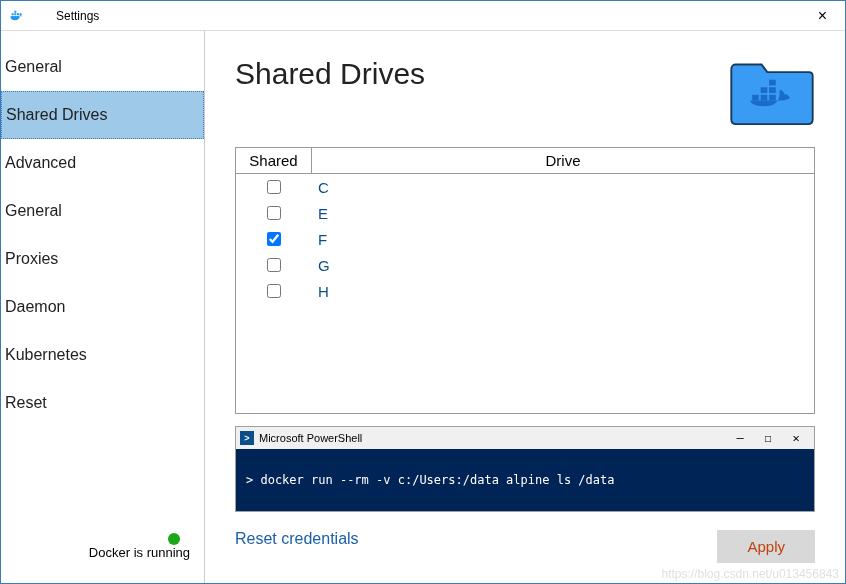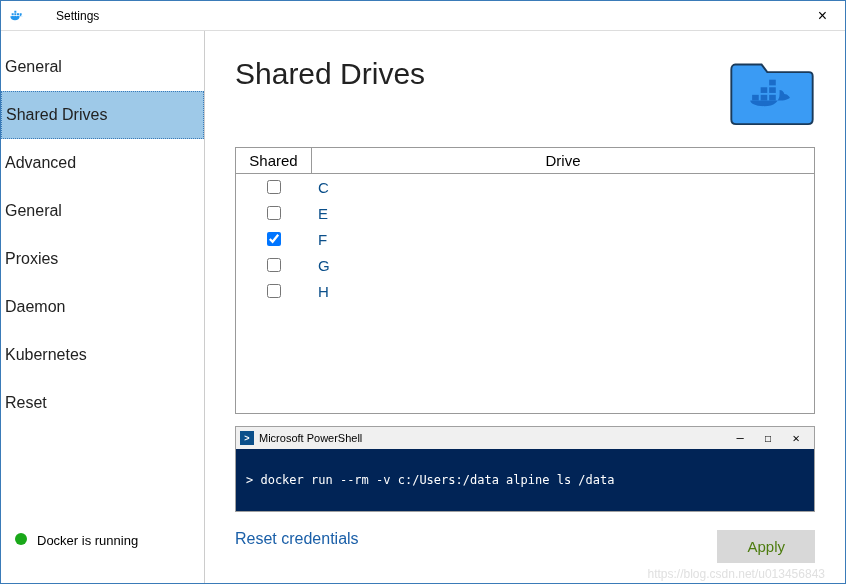--- a/index.html
+++ b/index.html
@@ -7,21 +7,21 @@
     .window { width: 846px; height: 584px; border: 1px solid #3a7bb8; position: relative; background: #fff; }
     .titlebar { height: 30px; display: flex; align-items: center; padding: 0 8px; border-bottom: 1px solid #ddd; gap: 25px; }
     .titlebar .icon { width: 16px; height: 16px; margin-right: 6px; }
     .titlebar .title { font-size: 12px; flex: 1; }
     .titlebar .close { font-size: 16px; padding: 2px 10px; cursor: pointer; font-weight: 300; }
     .body { display: flex; height: calc(100% - 30px); }
     .sidebar { width: 204px; border-right: 1px solid #ccc; display: flex; flex-direction: column; }
     .nav { flex: 1; padding-top: 12px; }
     .nav-item { height: 48px; display: flex; align-items: center; padding: 0 4px; font-size: 16px; cursor: pointer; color: #222; }
     .nav-item.selected { background: #9ec9e8; border: 1px dotted #3a7bb8; }
-    .status { height: 50px; display: flex; align-items: flex-start; padding: 0 14px; font-size: 13px; }
+    .status { height: 50px; display: flex; align-items: flex-end; padding: 0 14px; font-size: 13px; flex-direction: column; }
     .status-dot { width: 12px; height: 12px; border-radius: 50%; background: #1aa81a; margin-right: 10px; }
     .main { flex: 1; padding: 26px 30px 20px 30px; display: flex; flex-direction: column; position: relative; }
     .header-row { display: flex; justify-content: space-between; align-items: flex-start; }
     .heading { font-size: 30px; font-weight: 400; margin-bottom: 12px; color: #222; }
     .subheading { font-size: 15px; color: #333; max-width: 300px; line-height: 1.3; }
     .folder-icon { width: 86px; height: 70px; }
     .table-box { border: 1px solid #999; margin-top: 20px; height: 270px; overflow: hidden; }
     .thead { display: flex; border-bottom: 1px solid #999; }
     .th { padding: 4px 8px; font-size: 15px; text-align: center; }
     .th.shared { width: 76px; border-right: 1px solid #999; }
@@ -31,22 +31,22 @@
     .cell-drive { flex: 1; padding-left: 6px; color: #0b4f8a; font-size: 15px; }
     .cell-shared input { width: 14px; height: 14px; }
     .ps-window { margin-top: 12px; border: 1px solid #a0a0a0; }
     .ps-titlebar { height: 22px; background: #f0f0f0; display: flex; align-items: center; padding: 0 4px; font-size: 11px; }
     .ps-titlebar .ps-icon { width: 14px; height: 14px; background: #0b4f8a; margin-right: 5px; display: flex; align-items: center; justify-content: center; color: #fff; font-size: 9px; font-weight: bold; }
     .ps-titlebar .ps-title { flex: 1; }
     .ps-titlebar .ps-btn { width: 28px; text-align: center; font-family: monospace; font-size: 12px; cursor: pointer; }
     .ps-body { background: #012456; color: #fff; font-family: Consolas, monospace; font-size: 12px; padding: 24px 10px; height: 62px; }
     .footer { margin-top: 18px; display: flex; justify-content: space-between; align-items: flex-start; }
     .reset-cred { color: #1a5fa8; font-size: 16px; cursor: pointer; }
-    .apply-btn { background: #d8d8d8; color: #4d7c0f; border: none; padding: 8px 30px; font-size: 15px; }
-    .watermark { position: absolute; bottom: 2px; right: 20px; font-size: 12px; color: #e0e0e0; }
+    .apply-btn { background: #d8d8d8; color: #c2410c; border: none; padding: 8px 30px; font-size: 15px; }
+    .watermark { position: absolute; bottom: 2px; right: 6px; font-size: 12px; color: #e0e0e0; }
   </style>
 </head>
 <body>
 
 <div class="window">
   <div class="titlebar">
     <span class="icon">
       <svg viewBox="0 0 24 24" width="16" height="16">
           <path fill="#2396ed" d="M4 12h3v3H4zm4 0h3v3H8zm4 0h3v3h-3zm-8-4h3v3H4zm4 0h3v3H8zm4 0h3v3h-3zm4 0h3v3h-3zm-8-4h3v3H8zm13 8c-1 0-2 .5-2 .5s-.5-2-3-2v2c0 4-3 6-7 6s-7-2-7-6h16c2 0 3-.5 3-.5z"></path>
         </svg>

